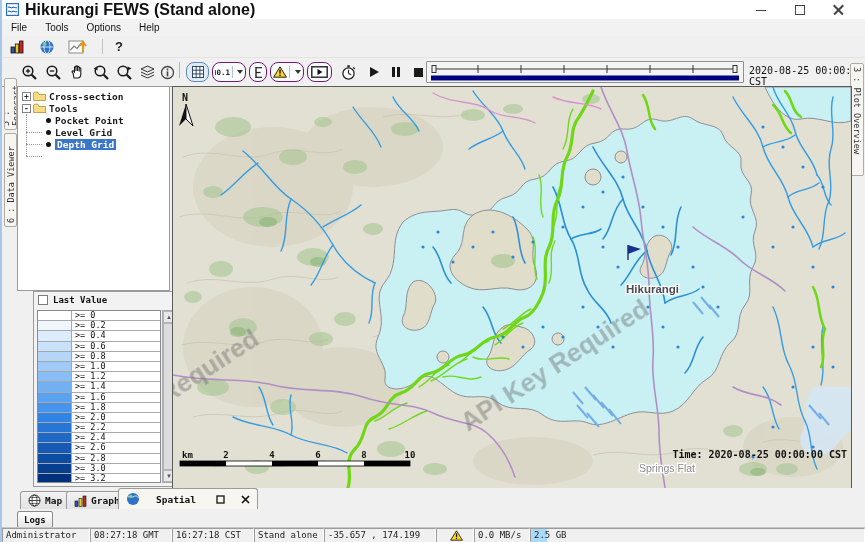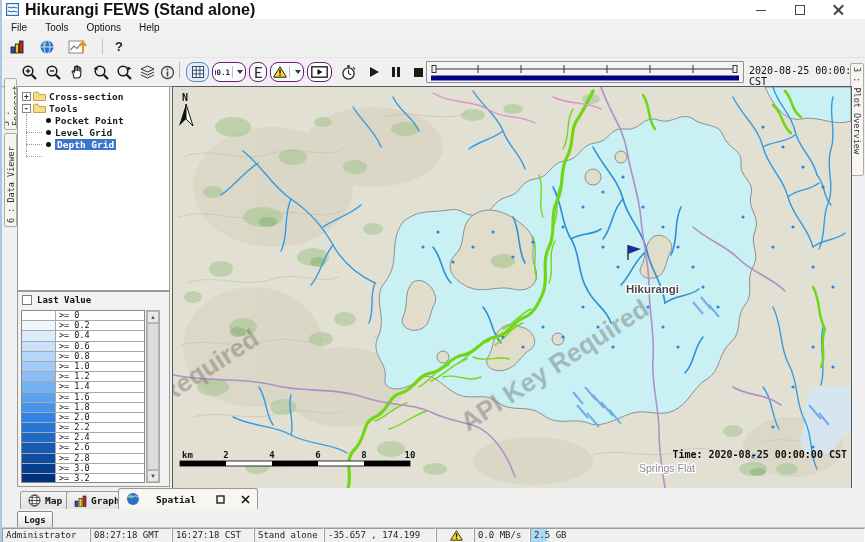--- a/index.html
+++ b/index.html
@@ -59,21 +59,21 @@
         font-family:"DejaVu Sans Mono",monospace;font-size:9.5px;font-weight:600;color:#1a1a1a;white-space:nowrap;}
   .ebox{width:9px;height:9px;border:1px solid #848484;background:#fff;box-sizing:border-box;
         font:700 8px/7px "DejaVu Sans Mono",monospace;text-align:center;color:#333;margin:0 2px 0 4px;flex:0 0 auto;}
   .fold{width:13px;height:10px;margin-right:3px;flex:0 0 auto;}
   .bullet{width:5px;height:5px;border-radius:50%;background:#111;margin:0 4px 0 0;flex:0 0 auto;}
   .tlabel.sel{background:#3a76c9;color:#fff;padding:0 2px;}
   .guide-v{position:absolute;width:0;border-left:1px dotted #999;}
   .guide-h{position:absolute;height:0;border-top:1px dotted #999;}
 
   
-  #legend-panel{position:absolute;left:15px;top:291px;width:153px;height:196px;background:#f2f2f2;
+  #legend-panel{position:absolute;left:31px;top:291px;width:153px;height:196px;background:#f2f2f2;
                 border:1px solid #9a9a9a;box-sizing:border-box;}
   #legend-head{height:16px;display:flex;align-items:center;padding-left:4px;}
   #legend-cb{width:10px;height:10px;border:1px solid #7a7a7a;background:#fff;margin-right:5px;box-sizing:border-box;}
   #legend-head span{font-family:"DejaVu Sans Mono",monospace;font-size:9px;font-weight:600;color:#111;}
   #legend-body{position:absolute;left:3px;top:18px;right:3px;bottom:3px;display:flex;}
   #legend-table{width:122px;border:1px solid #8a8a8a;overflow:hidden;background:#fff;}
   .lrow{display:flex;height:10.2px;border-bottom:1px solid #a8a8a8;box-sizing:border-box;}
   .lsw{width:34px;border-right:1px solid #a8a8a8;box-sizing:border-box;}
   .llb{flex:1;font-family:"DejaVu Sans Mono",monospace;font-size:8.5px;line-height:9.5px;padding-left:3px;color:#111;background:#fff;}
   #legend-scroll{width:14px;margin-left:1px;background:#f0f0f0;border:1px solid #aaa;position:relative;box-sizing:border-box;}

